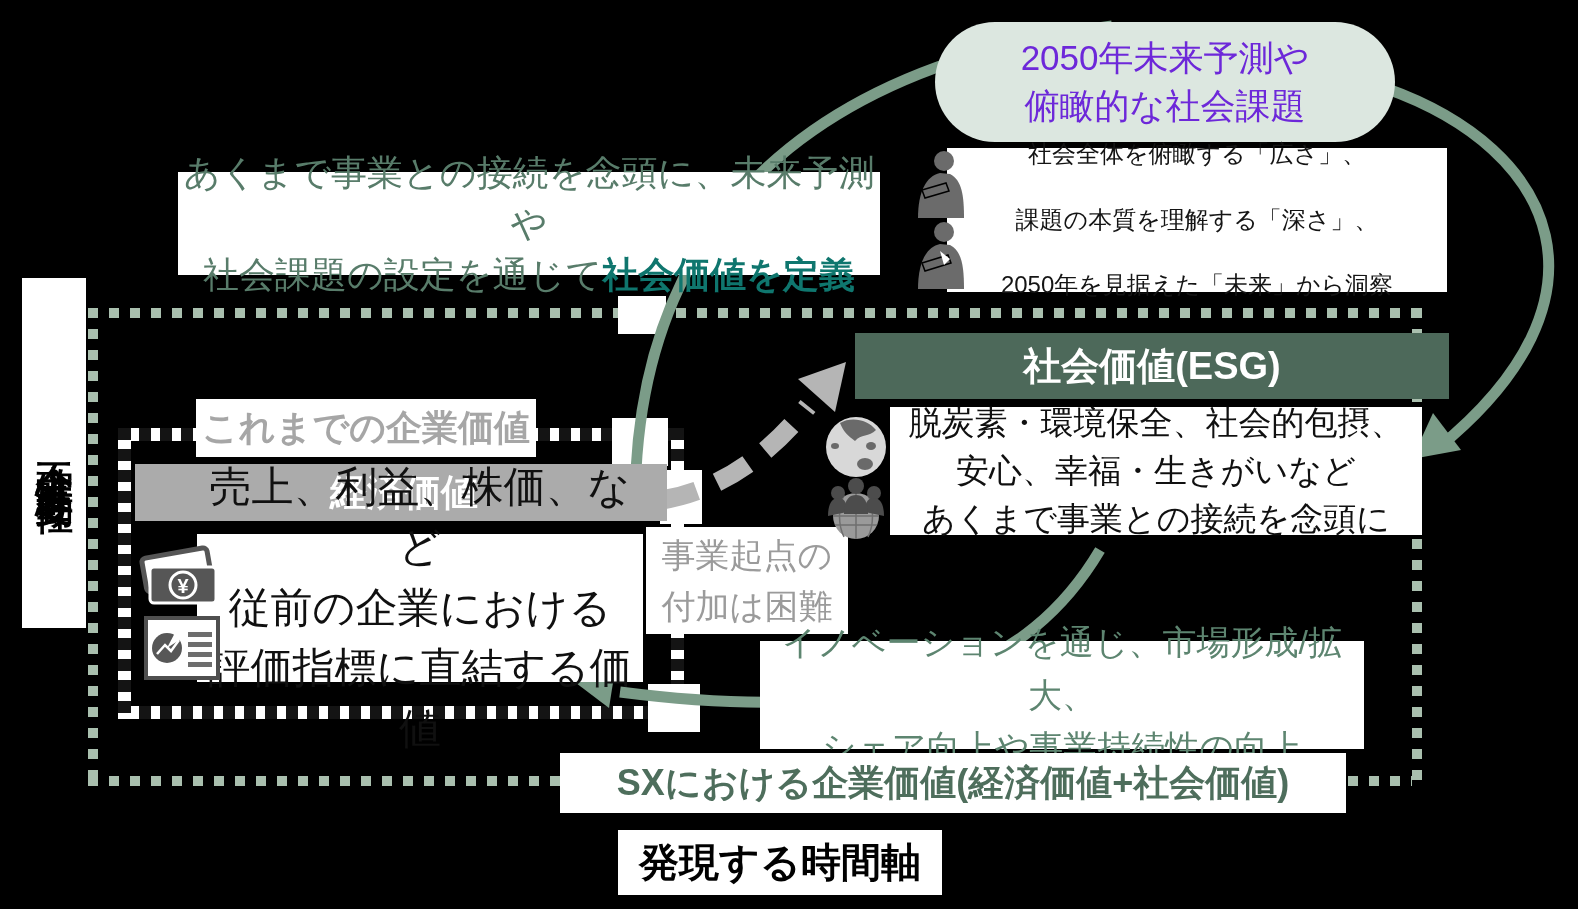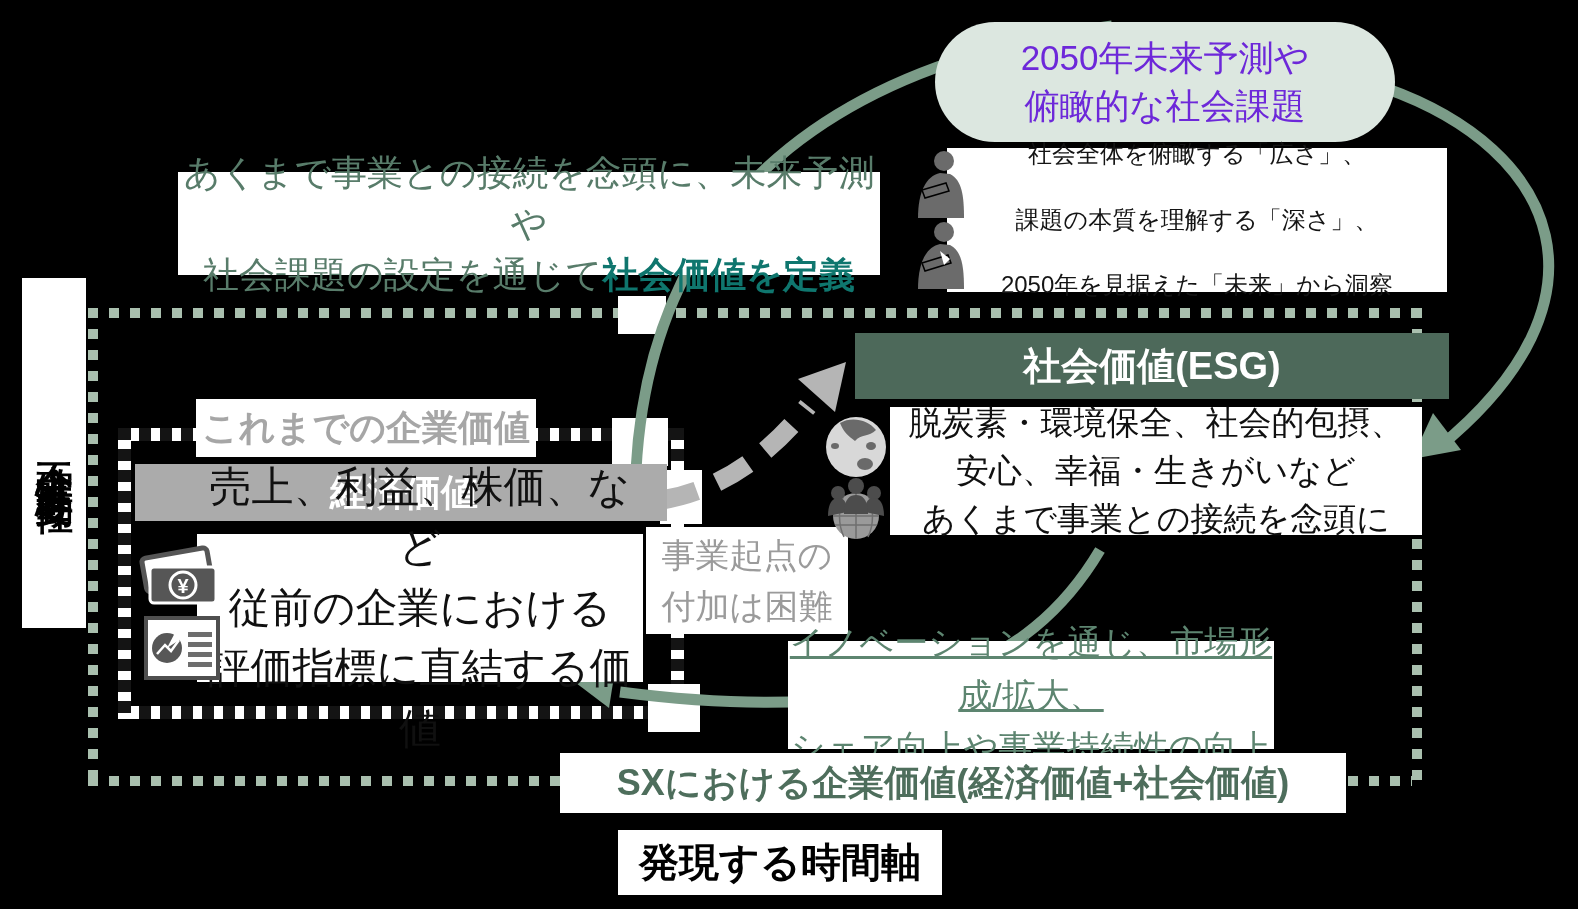--- a/index.html
+++ b/index.html
@@ -154,21 +154,21 @@
     <circle cx="33" cy="44" r="23" fill="#9a9a9a"></circle>
     <path d="M10 44 H56 M12 53 H54 M33 21 V67 M21 23 C15 35 15 53 21 65 M45 23 C51 35 51 53 45 65" stroke="#6f6f6f" stroke-width="1.5" fill="none"></path>
     <circle cx="15" cy="21" r="7" fill="#4c4c4c"></circle>
     <path d="M5 44 C5 32 9 26 15 26 C21 26 24 30 24 40 Z" fill="#4c4c4c"></path>
     <circle cx="51" cy="21" r="7" fill="#4c4c4c"></circle>
     <path d="M61 44 C61 32 57 26 51 26 C45 26 42 30 42 40 Z" fill="#4c4c4c"></path>
     <circle cx="33" cy="14" r="8" fill="#4c4c4c"></circle>
     <path d="M21 42 C21 28 26 23 33 23 C40 23 45 28 45 42 Z" fill="#4c4c4c"></path>
   </svg>
 
-  <div class="abs box white innov" style="left:788px;top:641px;width:486px;height:108px;text-decoration:underline;">
+  <div class="abs box white innov" style="left:760px;top:641px;width:604px;height:108px;">
     <div>イノベーションを通じ、市場形成/拡大、</div>
     <div>シェア向上や事業持続性の向上</div>
   </div>
 
   <div class="abs box white sxbox" style="left:560px;top:753px;width:786px;height:60px;">SXにおける企業価値(経済価値+社会価値)</div>
 
   <div class="abs box white xaxis" style="left:618px;top:830px;width:324px;height:65px;">発現する時間軸</div>
 
 </div>
 

